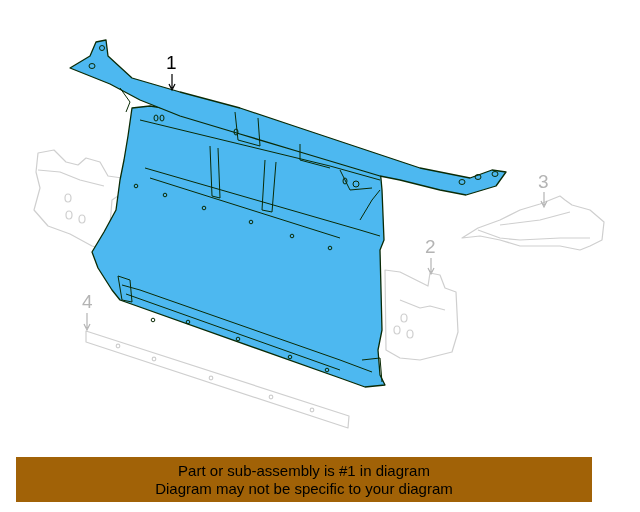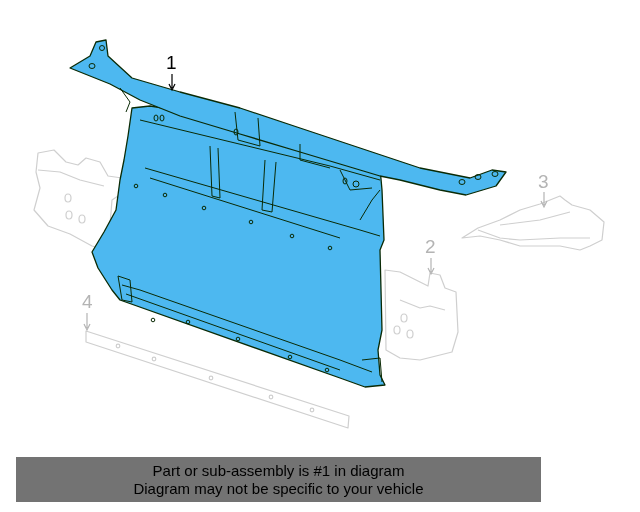--- a/index.html
+++ b/index.html
@@ -1,21 +1,21 @@
 <!DOCTYPE html>
 <html><head>
   <meta charset="utf-8">
   <style>
     html, body { margin: 0; padding: 0; background: #ffffff; }
     body { width: 640px; height: 512px; position: relative; overflow: hidden; font-family: "Liberation Sans", sans-serif; }
     #diagram { position: absolute; left: 0; top: 0; width: 640px; height: 450px; }
     .callout { font-family: "Liberation Sans", sans-serif; font-size: 19px; }
     .caption {
-      position: absolute; left: 16px; top: 457px; width: 525px; height: 45px;
-      background: #737373; color: #000;
+      position: absolute; left: 16px; top: 457px; width: 576px; height: 45px;
+      background: #a16207; color: #000;
       display: flex; flex-direction: column; align-items: center; justify-content: center;
       font-size: 15px; line-height: 18px; text-align: center;
     }
     .caption span { display: block; }
   </style>
 </head>
 <body>
 
 <svg id="diagram" viewBox="0 0 640 450" xmlns="http://www.w3.org/2000/svg">
 
@@ -110,14 +110,14 @@
     </g>
   </g>
   <g>
     <text class="callout" x="166" y="69" fill="#000000">1</text>
     <path d="M172,74 L172,88 M169,84 L172,90 L175,84" stroke="#000000" stroke-width="1.2" fill="none"></path>
   </g>
 </svg>
 
 <div class="caption">
   <span>Part or sub-assembly is #1 in diagram</span>
-  <span>Diagram may not be specific to your vehicle</span>
+  <span>Diagram may not be specific to your diagram</span>
 </div>
 
 </body></html>

